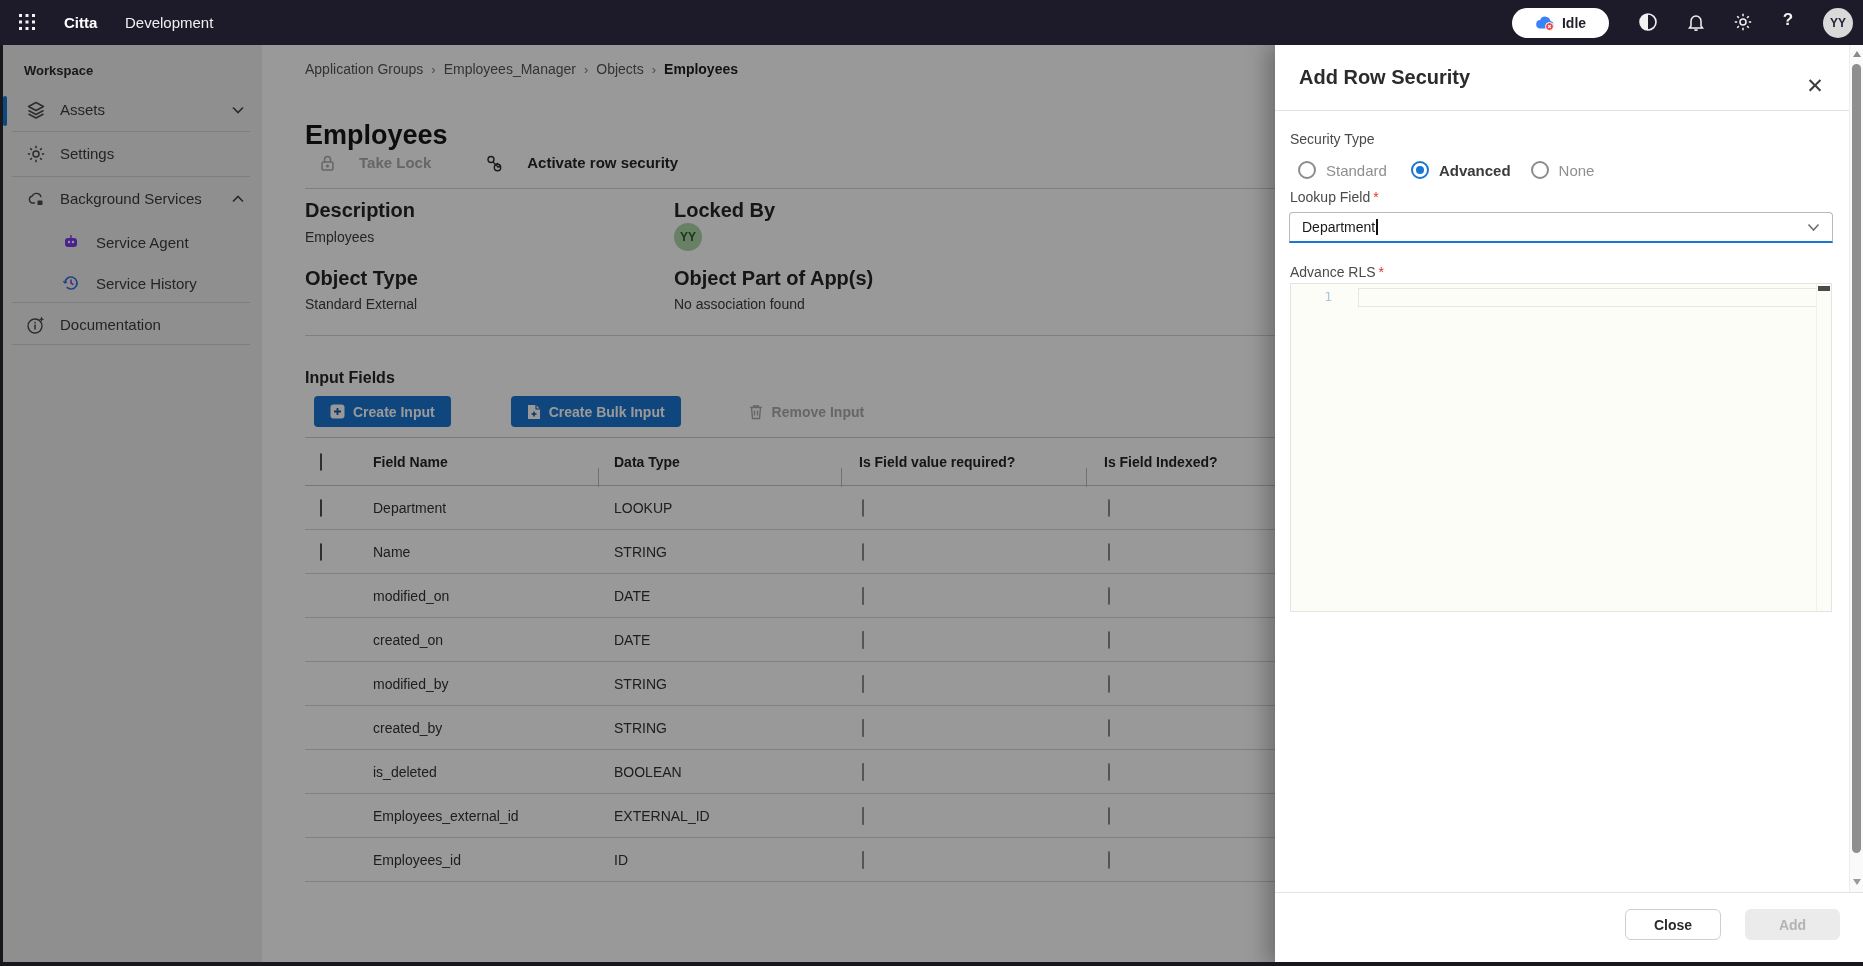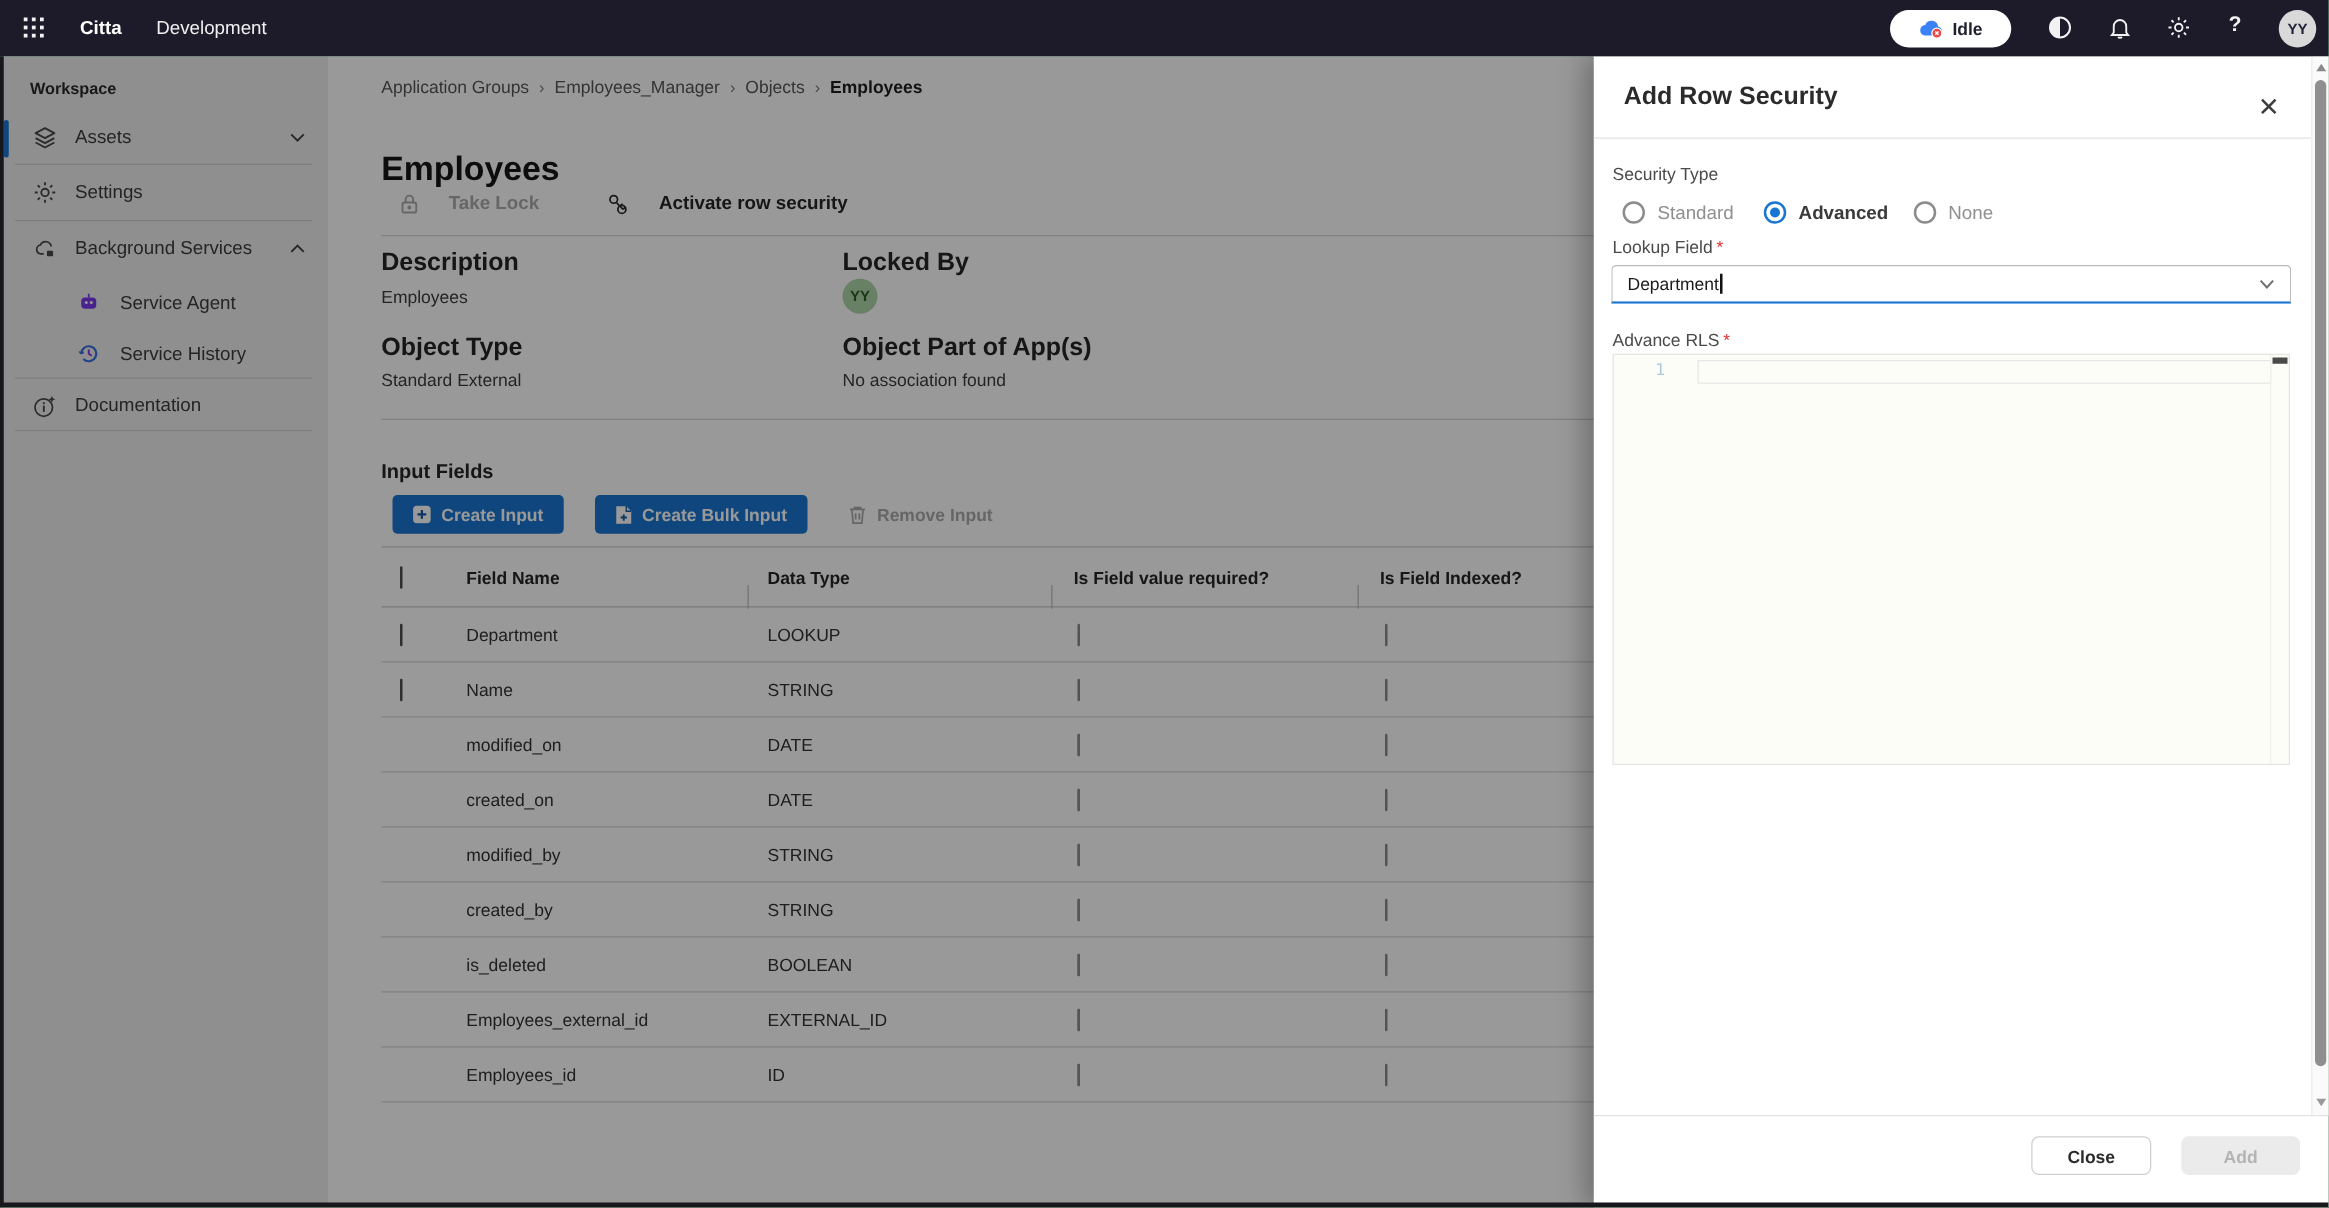--- a/index.html
+++ b/index.html
@@ -1,16 +1,16 @@
 <!DOCTYPE html>
 <html><head>
 <meta charset="utf-8">
 <style>
   html,body{margin:0;padding:0;background:#3a3a3a;}
-  .stage{position:relative;width:1863px;height:966px;overflow:hidden;background:#86efac;
+  .stage{position:relative;width:1863px;height:966px;overflow:hidden;background:#fef9c3;
          font-family:"Liberation Sans",sans-serif;-webkit-font-smoothing:antialiased;}
   
   .navbar{position:absolute;top:0;left:0;right:0;height:45px;background:#1d1b2a;z-index:40;}
   .nav-grid{position:absolute;left:18px;top:13px;width:18px;height:18px;cursor:pointer;}
   .nav-app{position:absolute;left:64px;top:0;height:45px;line-height:45px;color:#fff;font-weight:bold;font-size:15px;cursor:pointer;}
   .nav-menu{position:absolute;left:125px;top:0;height:45px;line-height:45px;color:#f0f0f0;font-size:15px;cursor:pointer;}
   .nav-pill{position:absolute;left:1512px;top:8px;width:97px;height:30px;background:#fff;border-radius:15px;
             display:flex;align-items:center;justify-content:center;gap:7px;cursor:pointer;}
   .nav-pill .lbl{font-size:14px;font-weight:bold;color:#1f1f2e;}
   .cloud-wrap{position:relative;width:20px;height:16px;}
@@ -37,21 +37,21 @@
   .actions{position:absolute;left:57px;top:104px;height:28px;display:flex;align-items:center;gap:54px;}
   .act{display:flex;align-items:flex-start;gap:23px;font-size:15px;font-weight:bold;cursor:pointer;}
   .act.disabled{color:#ababab;cursor:default;}
   .act.dark{color:#262626;}
   .hdiv{position:absolute;left:43px;right:18px;border-top:1px solid #d4d4d4;}
   .d-lbl{position:absolute;font-size:20px;font-weight:bold;color:#262626;}
   .d-val{position:absolute;font-size:14px;color:#3c3c3c;}
   .lock-avatar{position:absolute;left:412px;top:178px;width:28px;height:28px;border-radius:50%;background:#aed5a8;
                color:#2c5e26;font-weight:bold;font-size:12px;display:flex;align-items:center;justify-content:center;}
   .sec-title{position:absolute;left:43px;top:311px;font-size:16px;font-weight:bold;color:#262626;}
-  .btn-row{position:absolute;left:52px;top:351px;height:31px;display:flex;align-items:center;}
+  .btn-row{position:absolute;left:52px;top:351px;height:31px;display:flex;align-items:center;gap:35px;}
   .btn-blue{height:31px;border-radius:4px;background:#1976d2;color:#fff;font-size:14px;font-weight:bold;
             display:flex;align-items:center;gap:8px;padding:0 16px;cursor:pointer;border:none;font-family:inherit;}
   .btn-ghost{display:flex;align-items:center;gap:8px;color:#ababab;font-size:14px;font-weight:bold;margin-left:26px;cursor:default;background:none;border:none;font-family:inherit;}
   
   .tbl{position:absolute;left:43px;top:392px;right:0;}
   .trow{display:flex;align-items:center;height:43px;border-bottom:1px solid #d8d8d8;font-size:14px;color:#333;}
   .trow.hd{height:47px;border-top:1px solid #cfcfcf;border-bottom:1px solid #c9c9c9;font-weight:bold;color:#262626;}
   .c-cb{width:68px;padding-left:15px;box-sizing:border-box;}
   .c-name{width:225px;}
   .c-type{width:243px;padding-left:16px;box-sizing:border-box;position:relative;}

